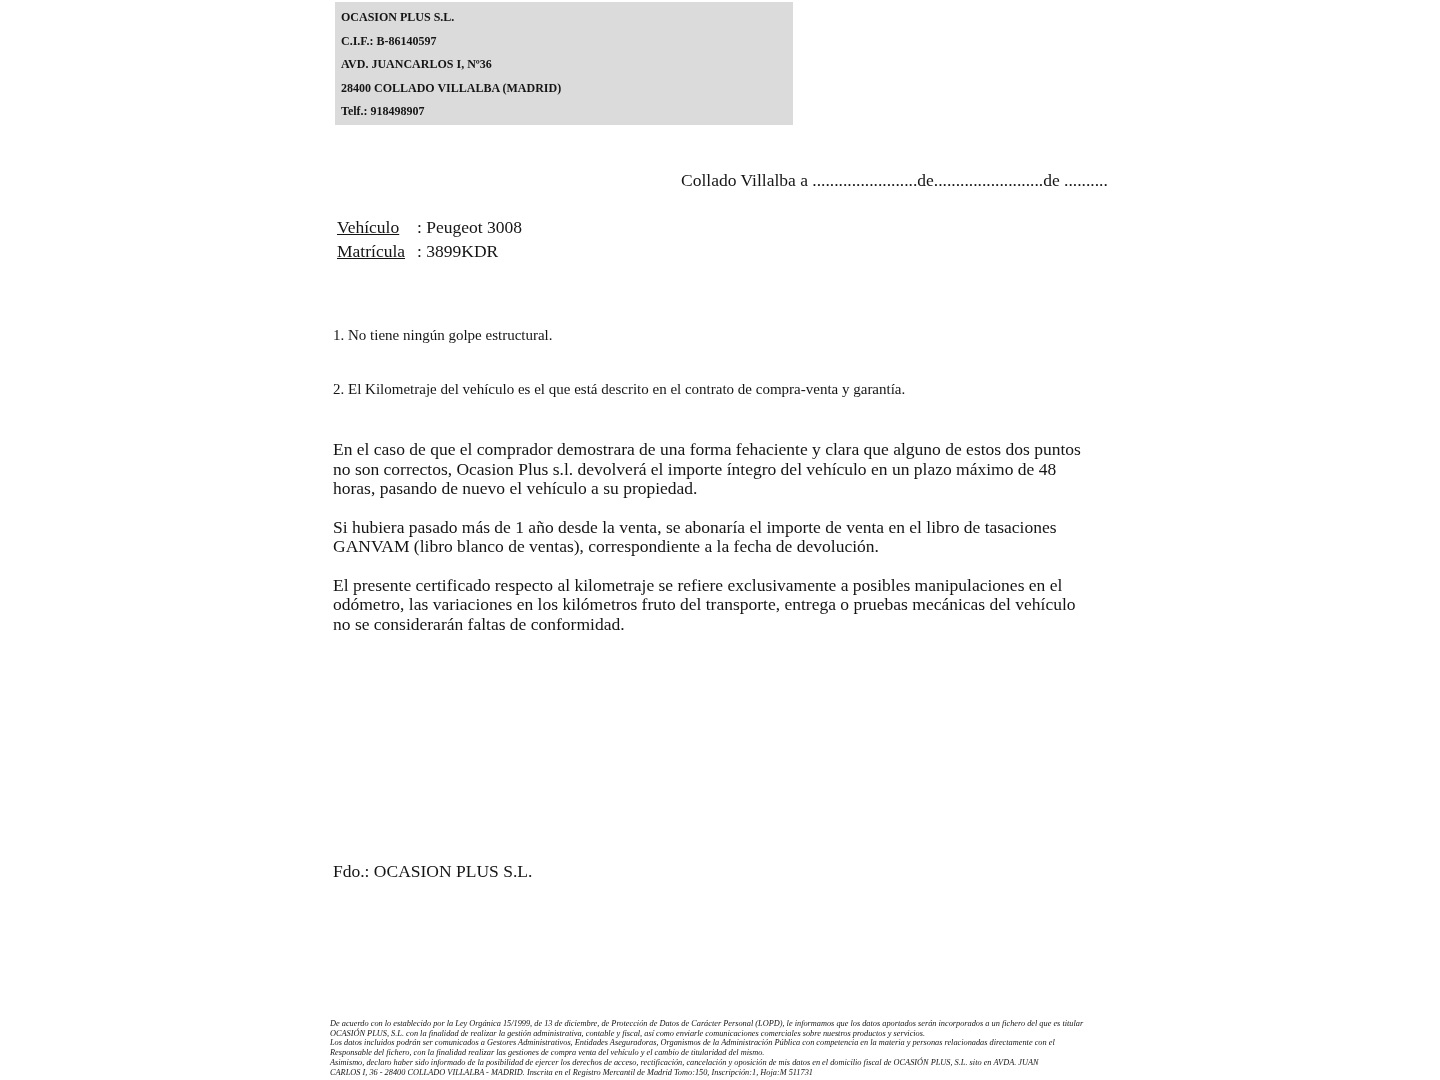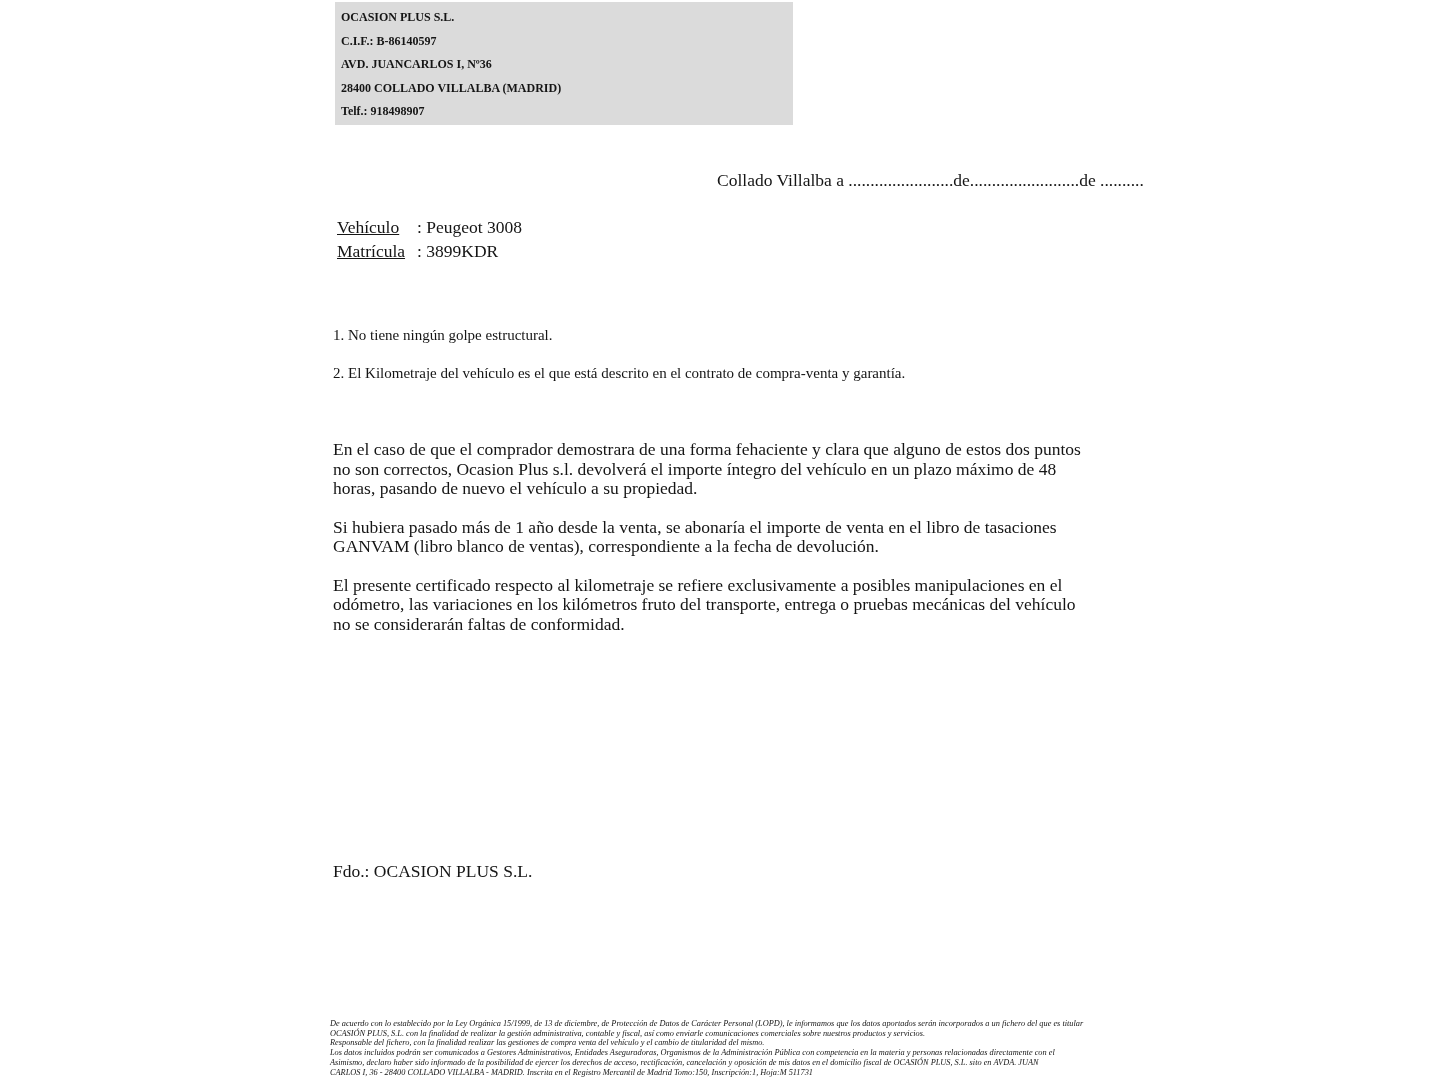--- a/index.html
+++ b/index.html
@@ -27,21 +27,20 @@
     font-size: 12px;
     line-height: 23.6px;
     white-space: nowrap;
   }
   .date-line {
     position: absolute;
     left: 681px;
     top: 170px;
     font-size: 17.5px;
     white-space: nowrap;
-    margin-left: 36px;
   }
   .certify {
     position: absolute;
     left: 337px;
     top: 215px;
     font-size: 17.5px;
     line-height: 24px;
     white-space: nowrap;
   }
   .certify .flabel {
@@ -50,21 +49,21 @@
   }
   .certify .u { text-decoration: underline; }
   .items {
     position: absolute;
     left: 333px;
     top: 325px;
     font-size: 15px;
     line-height: 20px;
     white-space: nowrap;
   }
-  .items .item2 { margin-top: 18px; }
+  .items .item2 { margin-top: 34px; }
   .paras {
     position: absolute;
     left: 333px;
     top: 440px;
     width: 762px;
     font-size: 17.5px;
     line-height: 19.5px;
   }
   .paras p { margin: 0 0 19px 0; }
   .signature {
@@ -116,19 +115,19 @@
     <p>En el caso de que el comprador demostrara de una forma fehaciente y clara que alguno de estos dos puntos no son correctos, Ocasion Plus s.l. devolverá el importe íntegro del vehículo en un plazo máximo de 48 horas, pasando de nuevo el vehículo a su propiedad.</p>
     <p>Si hubiera pasado más de 1 año desde la venta, se abonaría el importe de venta en el libro de tasaciones GANVAM (libro blanco de ventas), correspondiente a la fecha de devolución.</p>
     <p>El presente certificado respecto al kilometraje se refiere exclusivamente a posibles manipulaciones en el odómetro, las variaciones en los kilómetros fruto del transporte, entrega o pruebas mecánicas del vehículo no se considerarán faltas de conformidad.</p>
   </div>
 
   <div class="signature">Fdo.: OCASION PLUS S.L.</div>
 
   <div class="legal">
     <div>De acuerdo con lo establecido por la Ley Orgánica 15/1999, de 13 de diciembre, de Protección de Datos de Carácter Personal (LOPD), le informamos que los datos aportados serán incorporados a un fichero del que es titular</div>
     <div>OCASIÓN PLUS, S.L. con la finalidad de realizar la gestión administrativa, contable y fiscal, así como enviarle comunicaciones comerciales sobre nuestros productos y servicios.</div>
+    <div>Los datos incluidos podrán ser comunicados a Gestores Administrativos, Entidades Aseguradoras, Organismos de la Administración Pública con competencia en la materia y personas relacionadas directamente con el</div>
     <div>Responsable del fichero, con la finalidad realizar las gestiones de compra venta del vehículo y el cambio de titularidad del mismo.</div>
-    <div>Los datos incluidos podrán ser comunicados a Gestores Administrativos, Entidades Aseguradoras, Organismos de la Administración Pública con competencia en la materia y personas relacionadas directamente con el</div>
     <div>Asimismo, declaro haber sido informado de la posibilidad de ejercer los derechos de acceso, rectificación, cancelación y oposición de mis datos en el domicilio fiscal de OCASIÓN PLUS, S.L. sito en AVDA. JUAN</div>
     <div>CARLOS I, 36 - 28400 COLLADO VILLALBA - MADRID. Inscrita en el Registro Mercantil de Madrid Tomo:150, Inscripción:1, Hoja:M 511731</div>
   </div>
 
 </div>
 
 </body></html>

